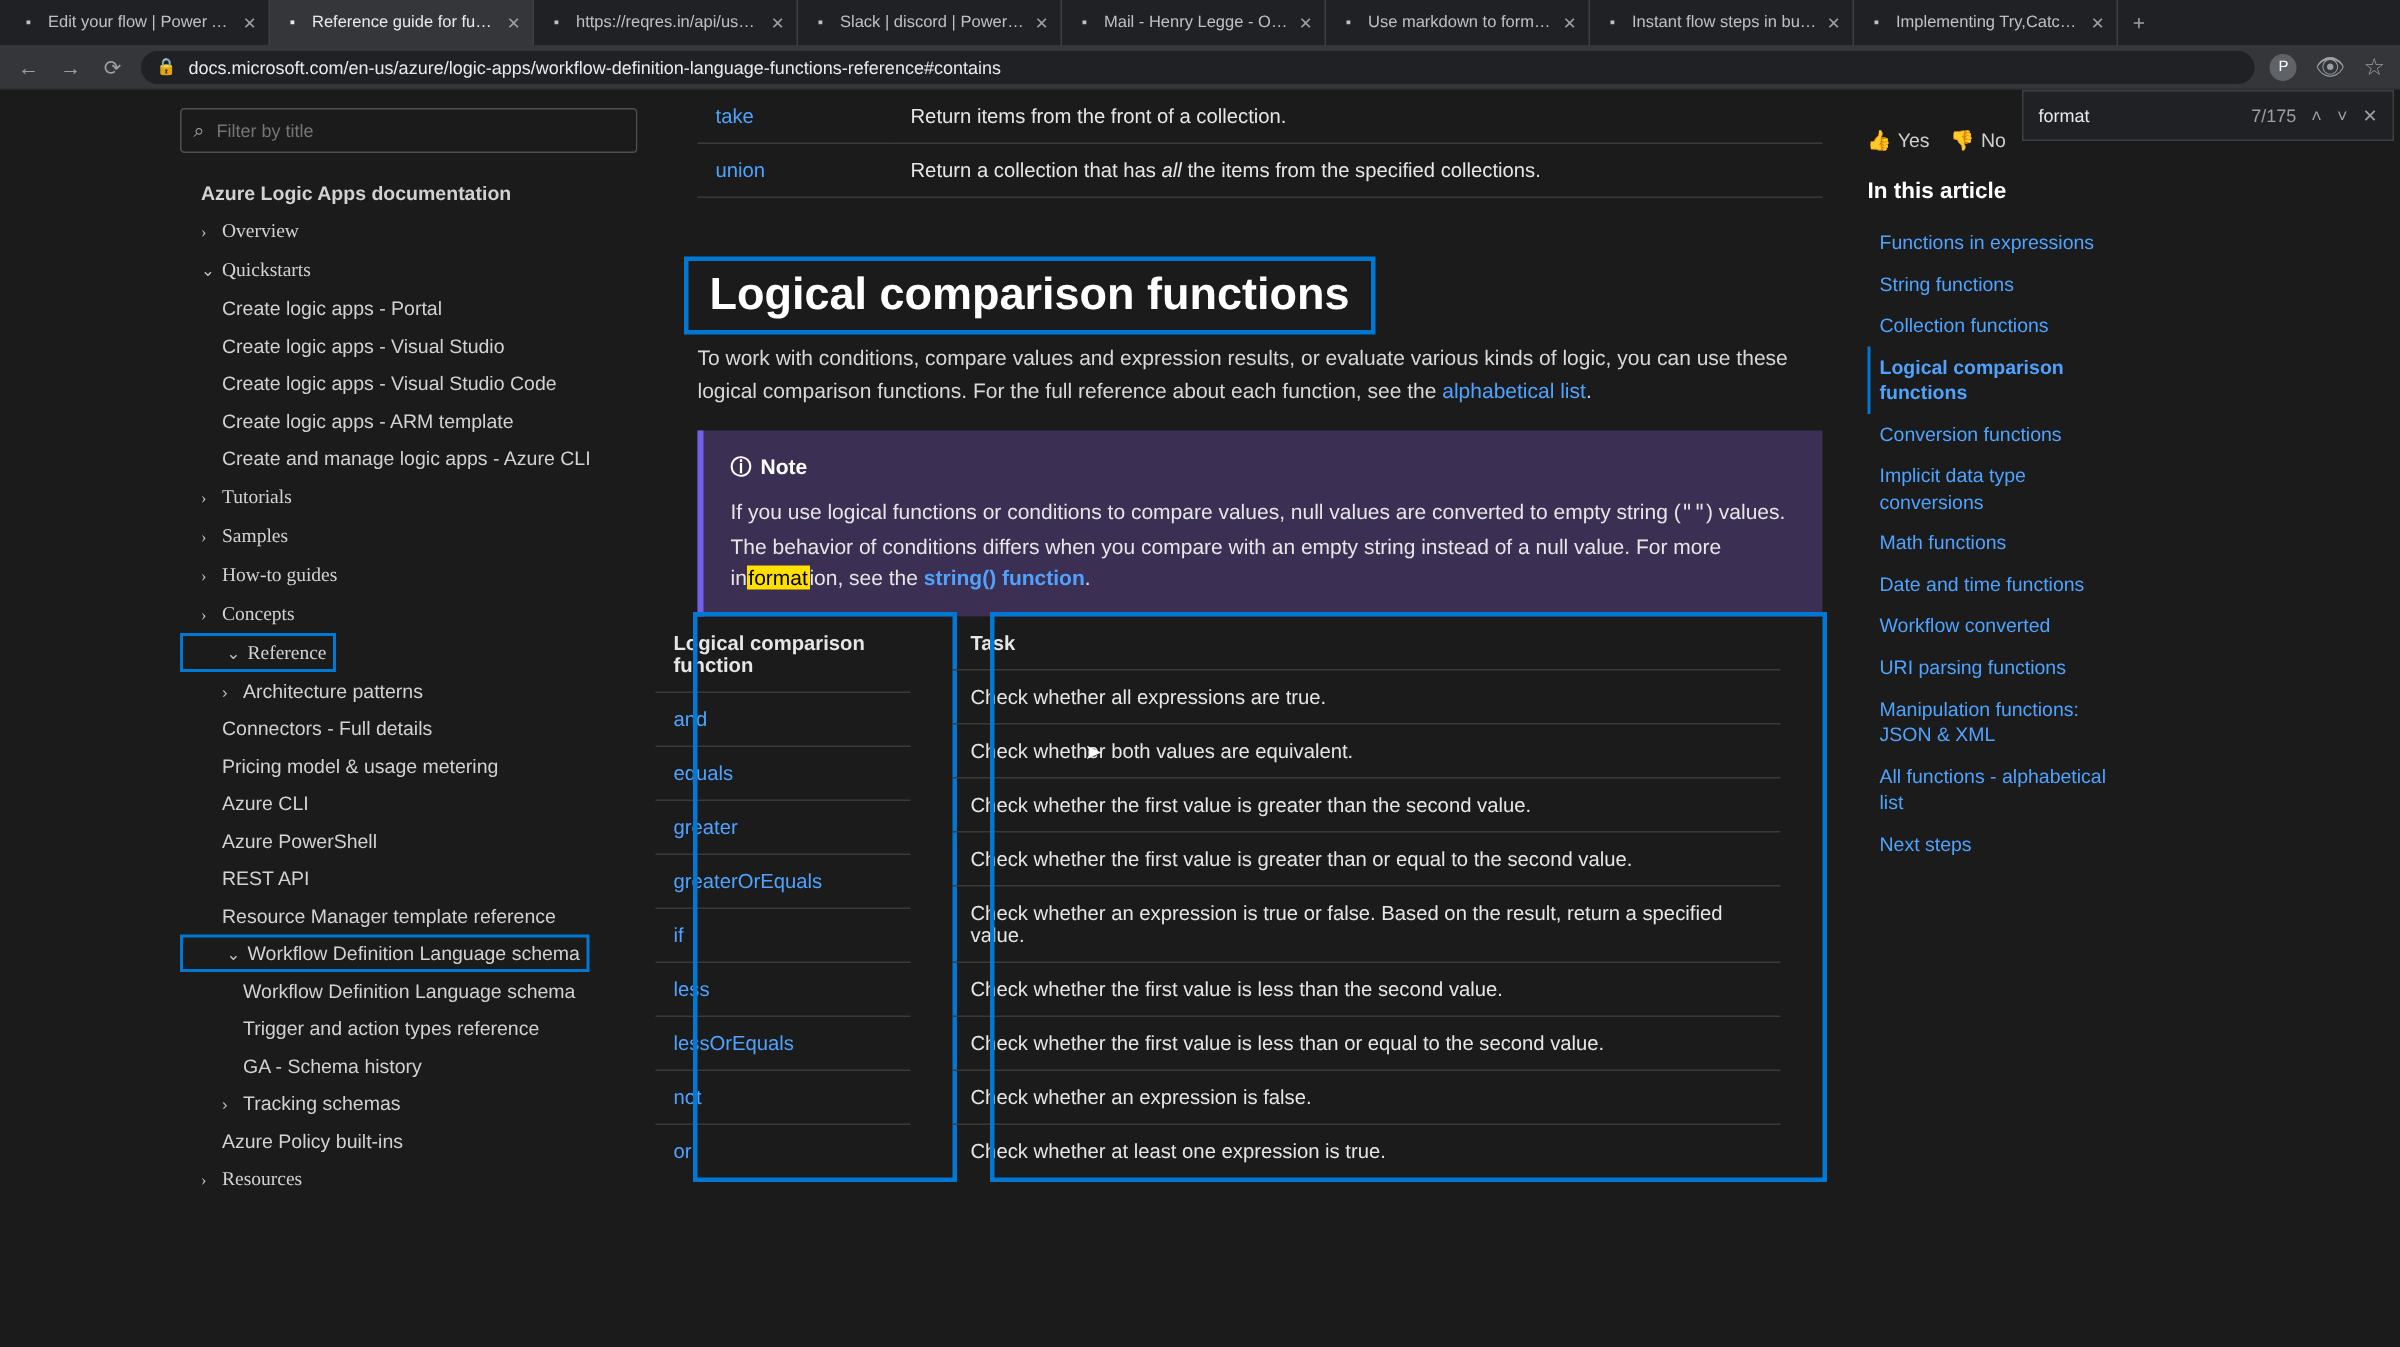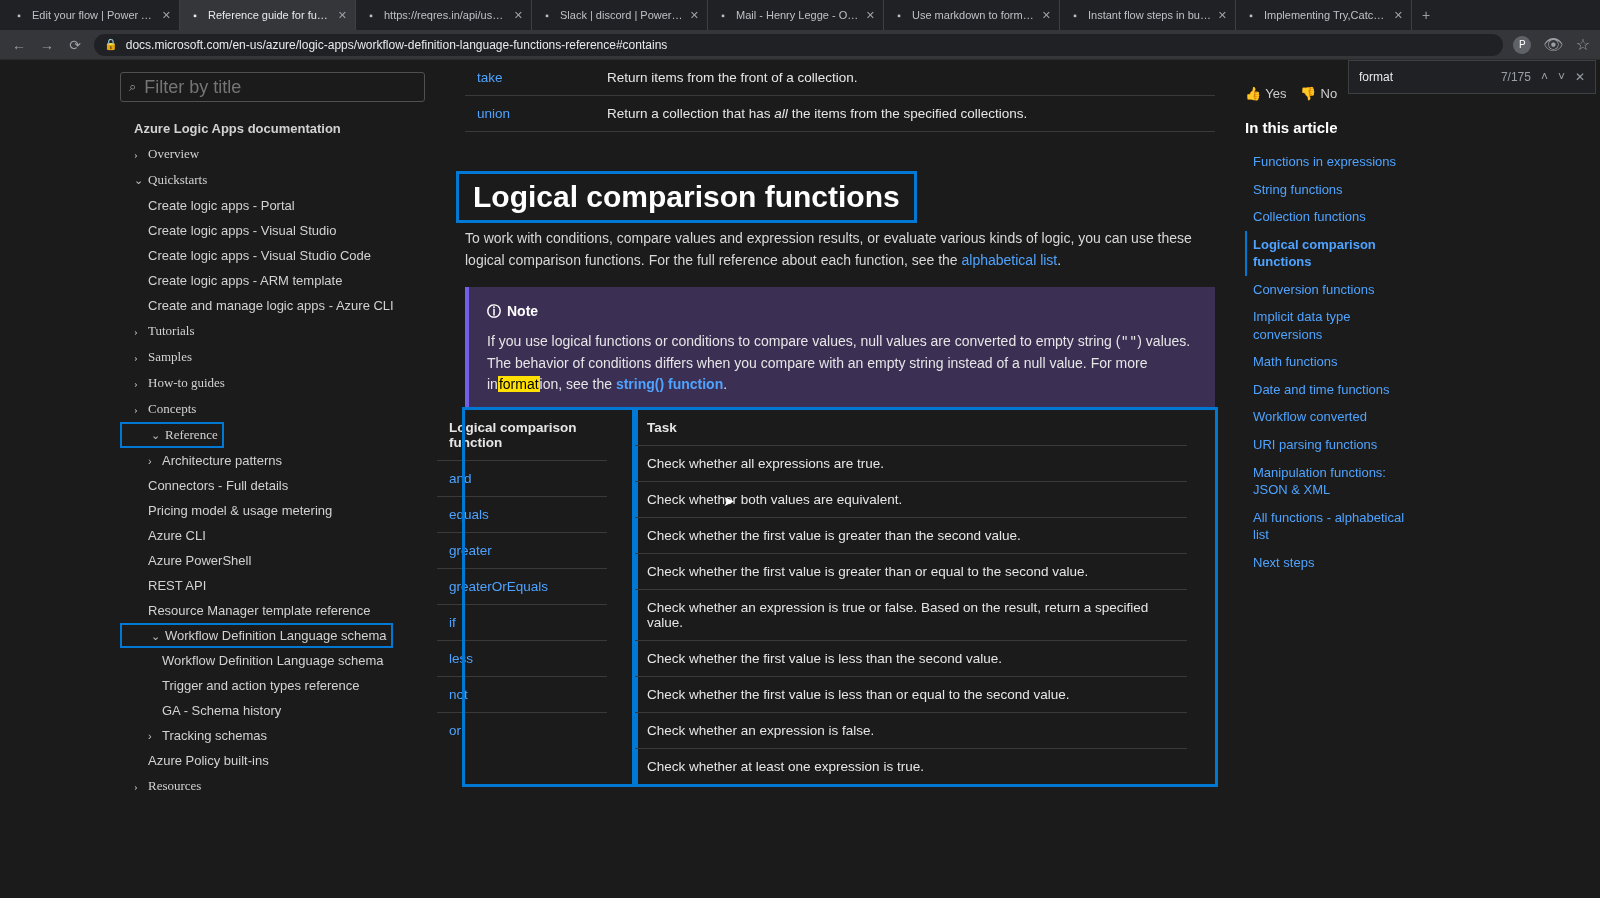--- a/index.html
+++ b/index.html
@@ -85,21 +85,21 @@
     align-items: center;
     padding: 0 8px;
     gap: 8px;
     margin-bottom: 14px;
     color: #a0a0a0;
   }
   .filter-box input {
     background: transparent;
     border: none;
     color: #d0d0d0;
-    font-size: 18px;
+    font-size: 12px;
     flex: 1;
     outline: none;
   }
   .nav-item {
     padding: 5px 4px 5px 18px;
     color: #d2d2d2;
     cursor: pointer;
     white-space: nowrap;
   }
   .nav-item.l0 { padding-left: 14px; font-weight:600;}
@@ -155,34 +155,34 @@
   .logic-table-wrap { margin-top: 0; }
   .logic-table-wrap table {
     border-collapse: separate;
     border-spacing: 28px 0;
     margin-left: -28px;
   }
   .logic-table-wrap th, .logic-table-wrap td {
     padding: 10px 12px;
   }
   .logic-table-wrap tbody tr:last-child td { border-bottom: none;}
-  .logic-table-wrap { display:flex; margin-top:0;border-radius:27px;}
+  .logic-table-wrap { display:flex; gap:28px; margin-top:0;border-radius:27px;}
   .logic-col {
     outline: 3px solid #0078d4;
     background: transparent;
   }
   .logic-col table { width:100%; border-collapse:collapse;}
   .logic-col th, .logic-col td {
     border-bottom: 1px solid #3a3a3a;
     padding: 10px 12px;
     text-align:left;
     font-size:13.5px;
   }
   .logic-col:first-child { width: 170px;}
-  .logic-col:last-child { flex:1;padding-left:28px;}
+  .logic-col:last-child { flex:1;}
   .cursor { position:absolute; left:723px; top:433px; font-size:14px; color:#fff; pointer-events:none; z-index:50;}
   
   .right-toc {
     width: 190px;
     padding: 12px 20px 0 0;
     font-size: 13px;
   }
   .feedback { display:flex; gap:14px; margin-bottom:18px; margin-top: 14px;}
   .fb-btn { display:flex; align-items:center; gap:4px; color:#d0d0d0; cursor:pointer;}
   .toc-head { font-weight:600; color:#fff; font-size:15px; margin-bottom:12px;}
@@ -368,20 +368,23 @@
               <tr>
                 <td><a>greaterOrEquals</a></td>
               </tr>
               <tr>
                 <td><a>if</a></td>
               </tr>
               <tr>
                 <td><a>less</a></td>
               </tr>
               <tr>
+                <td><a>lessOrEquals</a></td>
+              </tr>
+              <tr>
                 <td><a>not</a></td>
               </tr>
               <tr>
                 <td><a>or</a></td>
               </tr>
             </tbody>
           </table>
       </div>
       <div class="logic-col">
         <table>

